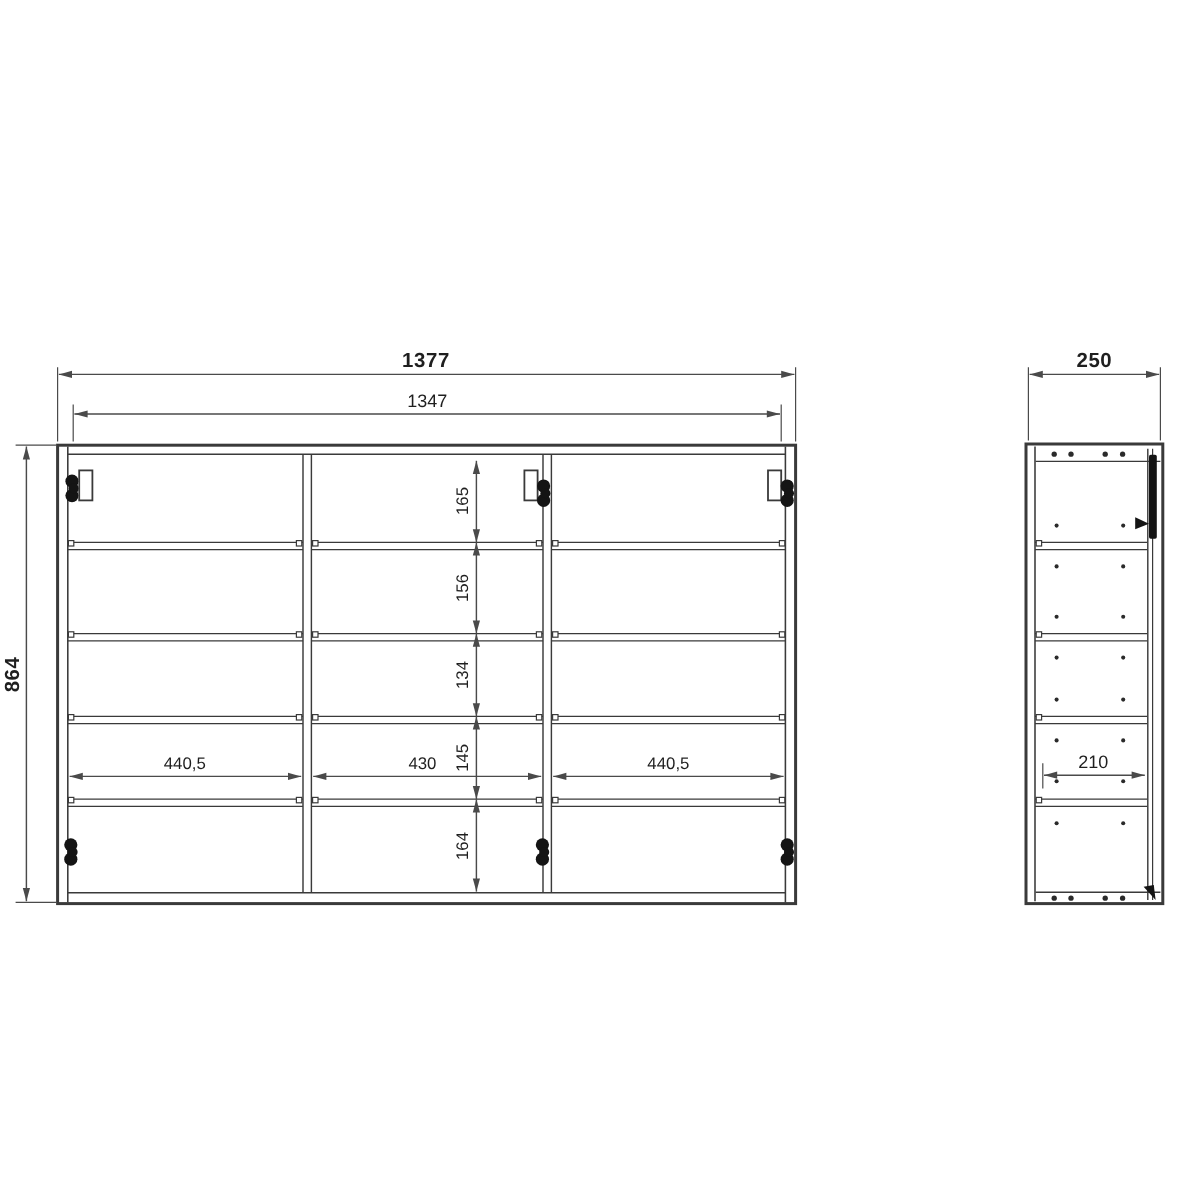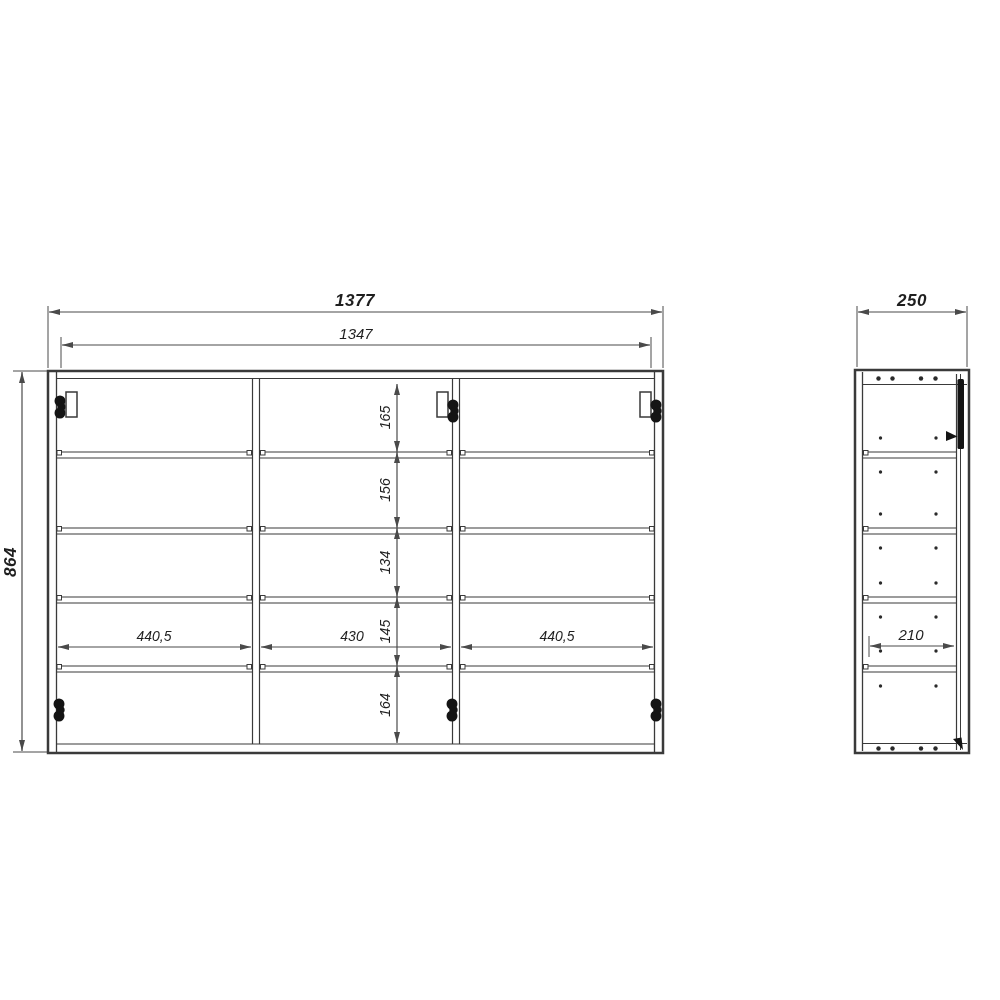--- a/index.html
+++ b/index.html
@@ -2,21 +2,20 @@
 <html><head>
 <meta charset="utf-8">
 <style>
   html, body { margin: 0; padding: 0; background: #ffffff; }
   .canvas {
     position: relative;
     width: 1000px;
     height: 1000px;
     background: #ffffff;
     font-family: "Liberation Sans", sans-serif;
-    font-style: italic;
   }
   svg { display: block; }
   text {
     fill: #1f1f1f;
     font-family: "Liberation Sans", sans-serif;
     font-size: 14px;
   }
   .dim-big { font-size: 17px; font-weight: bold; letter-spacing: 0.5px; }
   .dim-mid { font-size: 15px; }
   .dim-sm  { font-size: 14px; }

